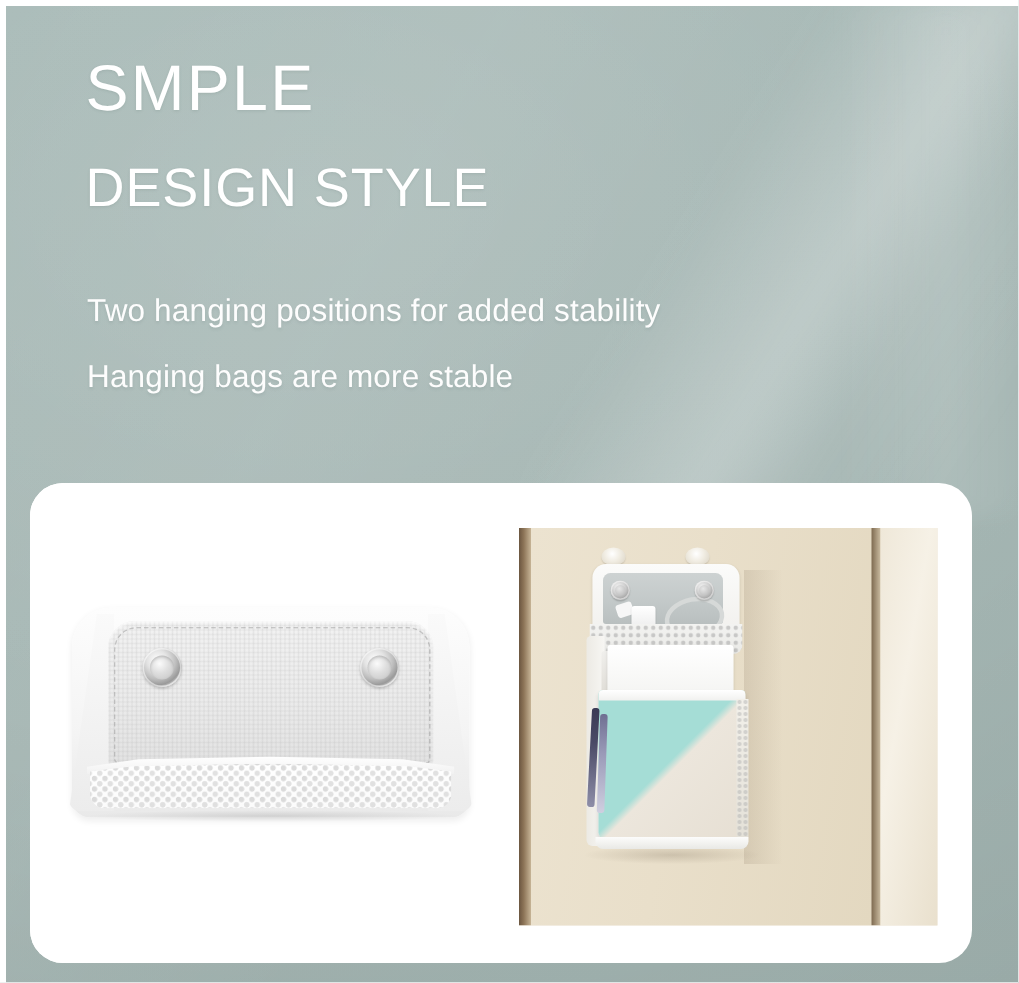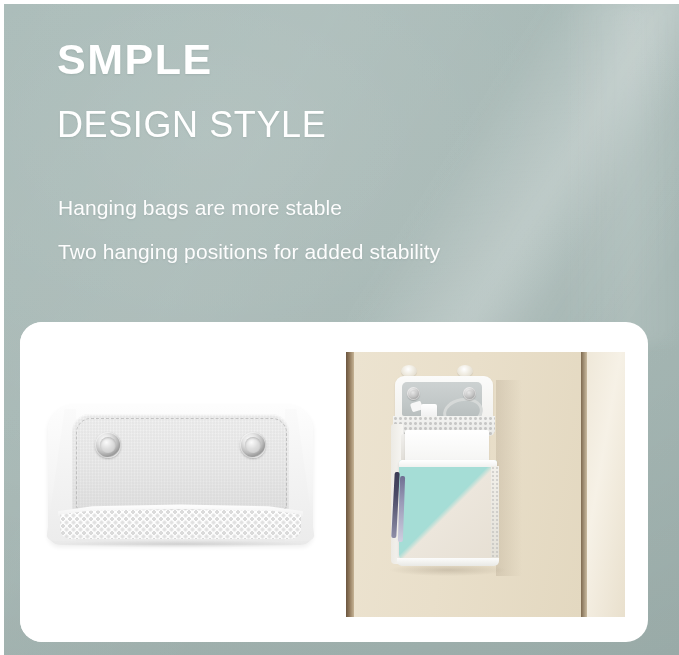--- a/index.html
+++ b/index.html
@@ -82,21 +82,21 @@
 
   
   .headline-block {
     position: absolute;
     left: 57px;
     top: 38px;
     width: 560px;
   }
   .title-light {
     font-size: 43px;
-    font-weight: 700;
+    font-weight: 400;
     letter-spacing: 1.5px;
     color: #ffffff;
     line-height: 1.0;
     margin: 0 0 26px 0;
     text-shadow: 0 1px 2px rgba(90,110,108,0.18);
   }
   .title-bold {
     font-size: 36px;
     font-weight: 400;
     letter-spacing: 0.6px;
@@ -482,22 +482,22 @@
     <div class="bg-streak2"></div>
     <div class="bg-vignette"></div>
   </div>
 
   <div class="headline-block">
     <div class="title-light">SMPLE</div>
     <div class="title-bold">DESIGN STYLE</div>
   </div>
 
   <div class="subtitle-block">
+    <p class="subtitle">Two hanging positions for added stability</p>
     <p class="subtitle">Hanging bags are more stable</p>
-    <p class="subtitle">Two hanging positions for added stability</p>
   </div>
 
   <div class="photo-card">
 
     <div class="left-photo">
       <div class="organizer">
         <div class="org-shell"></div>
         <div class="org-flap-l"></div>
         <div class="org-flap-r"></div>
         <div class="org-face"></div>

